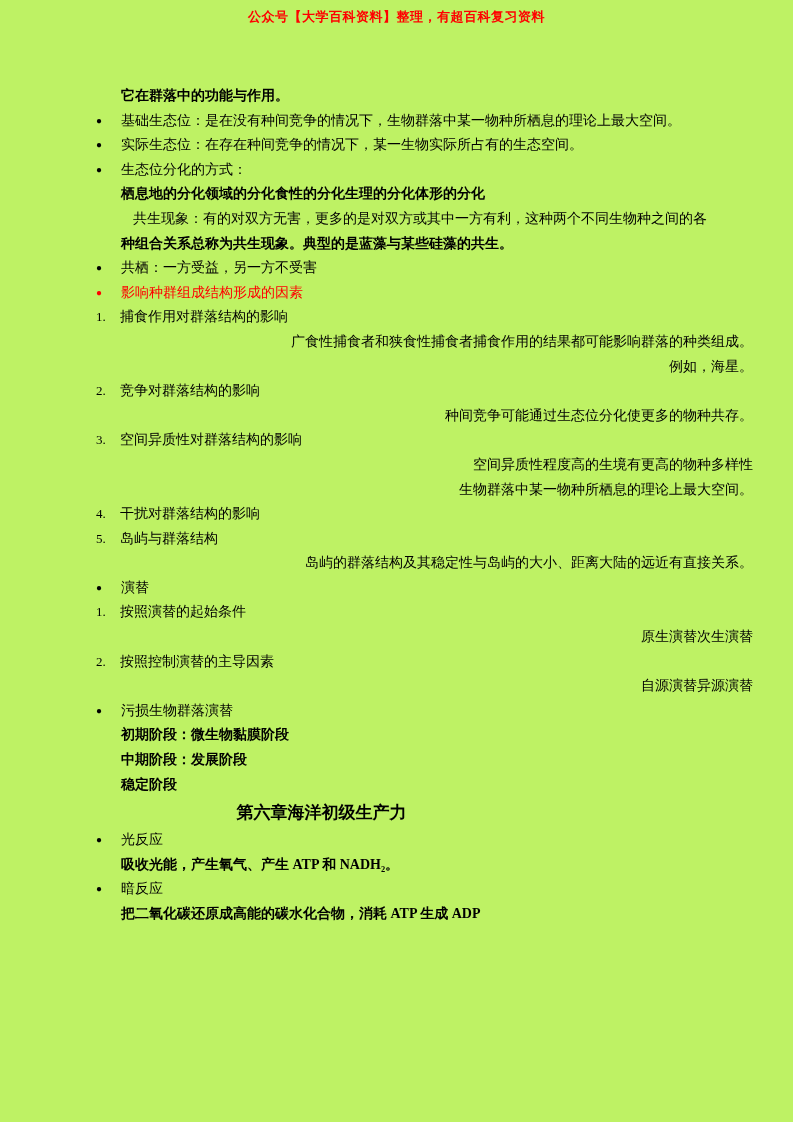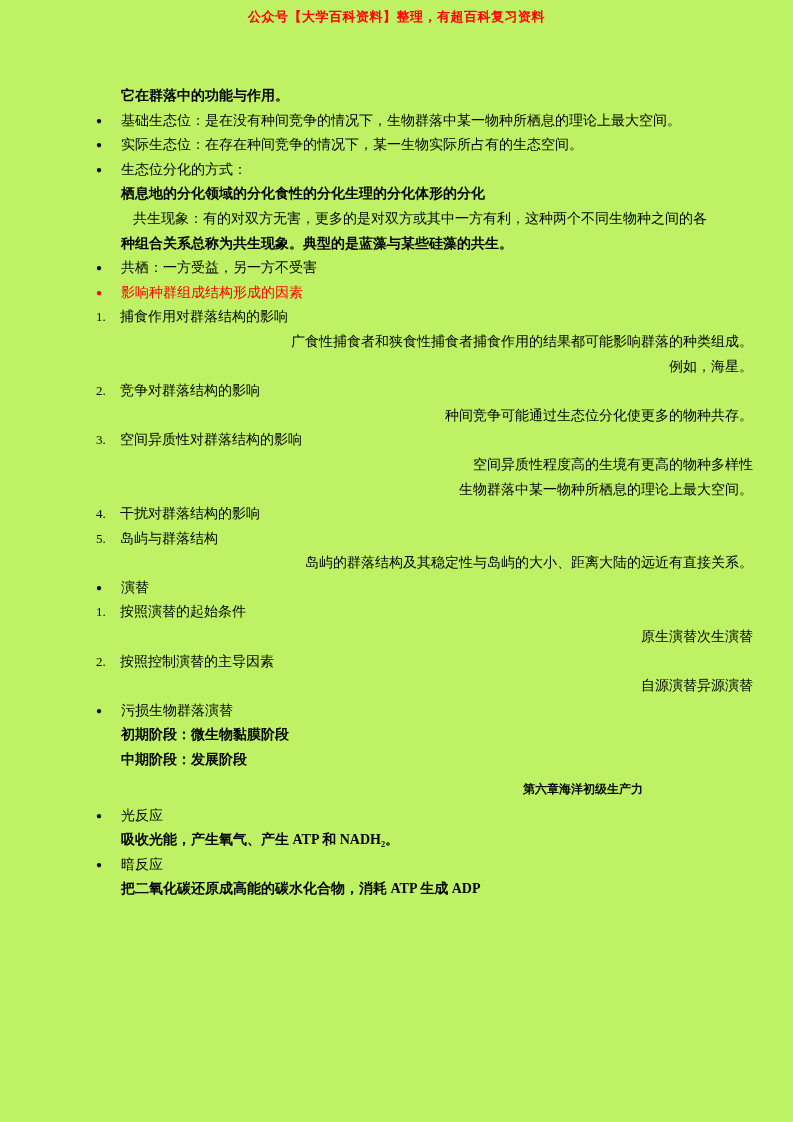--- a/index.html
+++ b/index.html
@@ -44,23 +44,23 @@
     width:24px;
     font-size:13px;
   }
   .line.cont{padding-left:25px;font-weight:bold;}
   .line.indent{padding-left:37px;}
   .line.sub{padding-left:49px;text-align:right;}
   .line.bullet-red{color:#ff0000;}
   .line.heading{
     margin-left:-96px;
     width:643px;
-    text-align:right;
+    text-align:center;
     font-weight:bold;
-    font-size:12px;
+    font-size:17px;
     line-height:28px;
     padding:2px 0 1px 0;
     white-space:normal;
   }
 </style>
 </head>
 <body>
 
 <div class="page">
   <div class="doc-header">公众号【大学百科资料】整理，有超百科复习资料</div>
@@ -86,19 +86,20 @@
       <div class="line num"><span class="num-mark">5.</span><span>岛屿与群落结构</span></div>
       <div class="line sub"><span>岛屿的群落结构及其稳定性与岛屿的大小、距离大陆的远近有直接关系。</span></div>
       <div class="line bullet"><span class="bullet-mark">●</span><span>演替</span></div>
       <div class="line num"><span class="num-mark">1.</span><span>按照演替的起始条件</span></div>
       <div class="line sub"><span>原生演替次生演替</span></div>
       <div class="line num"><span class="num-mark">2.</span><span>按照控制演替的主导因素</span></div>
       <div class="line sub"><span>自源演替异源演替</span></div>
       <div class="line bullet"><span class="bullet-mark">●</span><span>污损生物群落演替</span></div>
       <div class="line cont"><span>初期阶段：微生物黏膜阶段</span></div>
       <div class="line cont"><span>中期阶段：发展阶段</span></div>
+      <div class="line cont"><span>稳定阶段</span></div>
       <div class="line heading"><span>第六章海洋初级生产力</span></div>
       <div class="line bullet"><span class="bullet-mark">●</span><span>光反应</span></div>
       <div class="line cont"><span>吸收光能，产生氧气、产生 ATP 和 NADH₂。</span></div>
       <div class="line bullet"><span class="bullet-mark">●</span><span>暗反应</span></div>
       <div class="line cont"><span>把二氧化碳还原成高能的碳水化合物，消耗 ATP 生成 ADP</span></div>
     </div>
 </div>
 
 </body></html>

